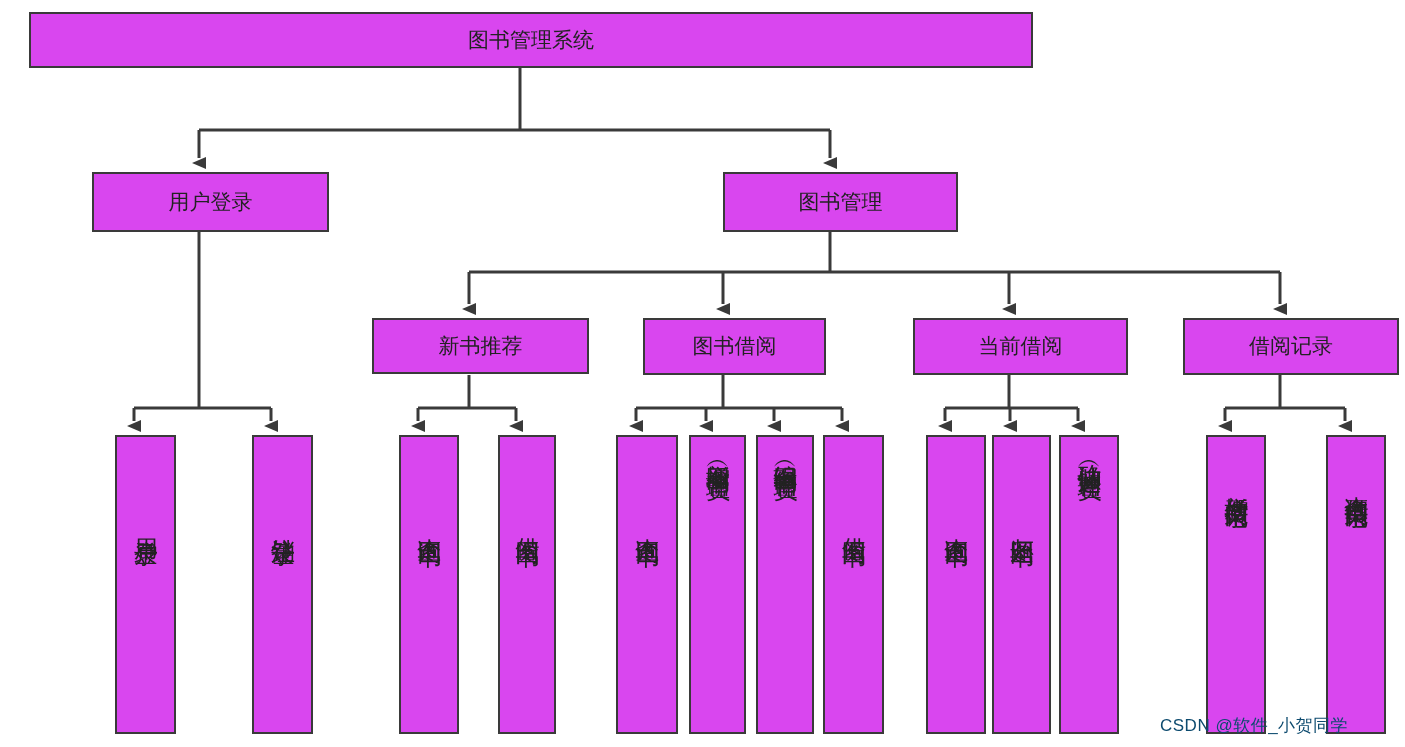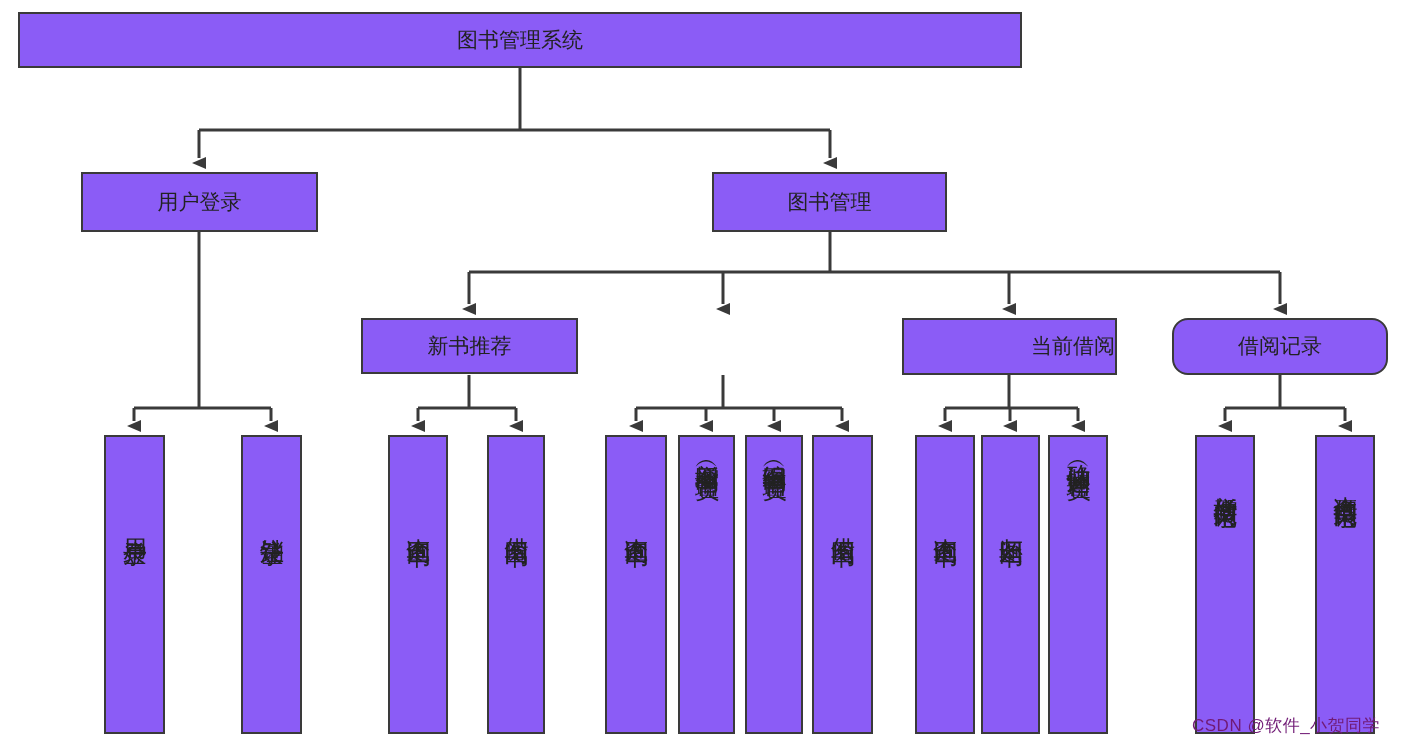--- a/index.html
+++ b/index.html
@@ -1,23 +1,23 @@
 <!DOCTYPE html>
 <html><head>
 <meta charset="utf-8">
 <style>
   html,body{margin:0;padding:0;background:#ffffff;}
   body{font-family:"Liberation Sans","DejaVu Sans",sans-serif;}
   #canvas{position:relative;width:1405px;height:747px;background:#ffffff;overflow:hidden;}
   svg#wires{position:absolute;left:0;top:0;width:1405px;height:747px;}
-  .node{position:absolute;box-sizing:border-box;background:#8b5cf6;border:2px solid #3a3a3a;display:flex;align-items:center;justify-content:center;}
+  .node{position:absolute;box-sizing:border-box;background:#d946ef;border:2px solid #3a3a3a;display:flex;align-items:center;justify-content:center;margin-left:11px;}
   .node .lbl{color:#222;font-size:21px;line-height:1.25;white-space:nowrap;}
   .leaf{align-items:flex-start;justify-content:center;}
   .leaf .lbl{writing-mode:vertical-rl;text-orientation:upright;font-size:24px;line-height:1.12;letter-spacing:2px;white-space:nowrap;}
-  .watermark{position:absolute;left:1192px;top:714px;font-size:17px;color:#701a75;white-space:nowrap;letter-spacing:.5px;}
+  .watermark{position:absolute;left:1160px;top:714px;font-size:17px;color:#0c4a6e;white-space:nowrap;letter-spacing:.5px;}
 </style>
 </head>
 <body>
 
 <div id="canvas">
 
   <svg id="wires" viewBox="0 0 1405 747">
     <defs>
       <marker id="arrow" markerWidth="12" markerHeight="14" refX="1" refY="7" orient="auto" markerUnits="userSpaceOnUse">
         <path d="M0,0 L12,0 L6,14 Z" fill="#3a3a3a"></path>
@@ -76,26 +76,29 @@
   </div>
 
   <div class="node" style="left:712px;top:172px;width:235px;height:60px;font-family:Liberation Serif, serif;">
     <span class="lbl">图书管理</span>
   </div>
 
   <div class="node" style="left:361px;top:318px;width:217px;height:56px;">
     <span class="lbl">新书推荐</span>
   </div>
 
+  <div class="node" style="left:632px;top:318px;width:183px;height:57px;">
+    <span class="lbl">图书借阅</span>
+  </div>
 
-  <div class="node" style="left:902px;top:318px;width:215px;height:57px;justify-content:flex-end;">
+  <div class="node" style="left:902px;top:318px;width:215px;height:57px;">
     <span class="lbl">当前借阅</span>
   </div>
 
-  <div class="node" style="left:1172px;top:318px;width:216px;height:57px;border-radius:16px;">
+  <div class="node" style="left:1172px;top:318px;width:216px;height:57px;">
     <span class="lbl">借阅记录</span>
   </div>
 
   <div class="node leaf" style="left:104px;top:435px;width:61px;height:299px;padding-top:82px;">
     <span class="lbl">用户登录</span>
   </div>
   <div class="node leaf" style="left:241px;top:435px;width:61px;height:299px;padding-top:82px;">
     <span class="lbl">注销登录</span>
   </div>
 

